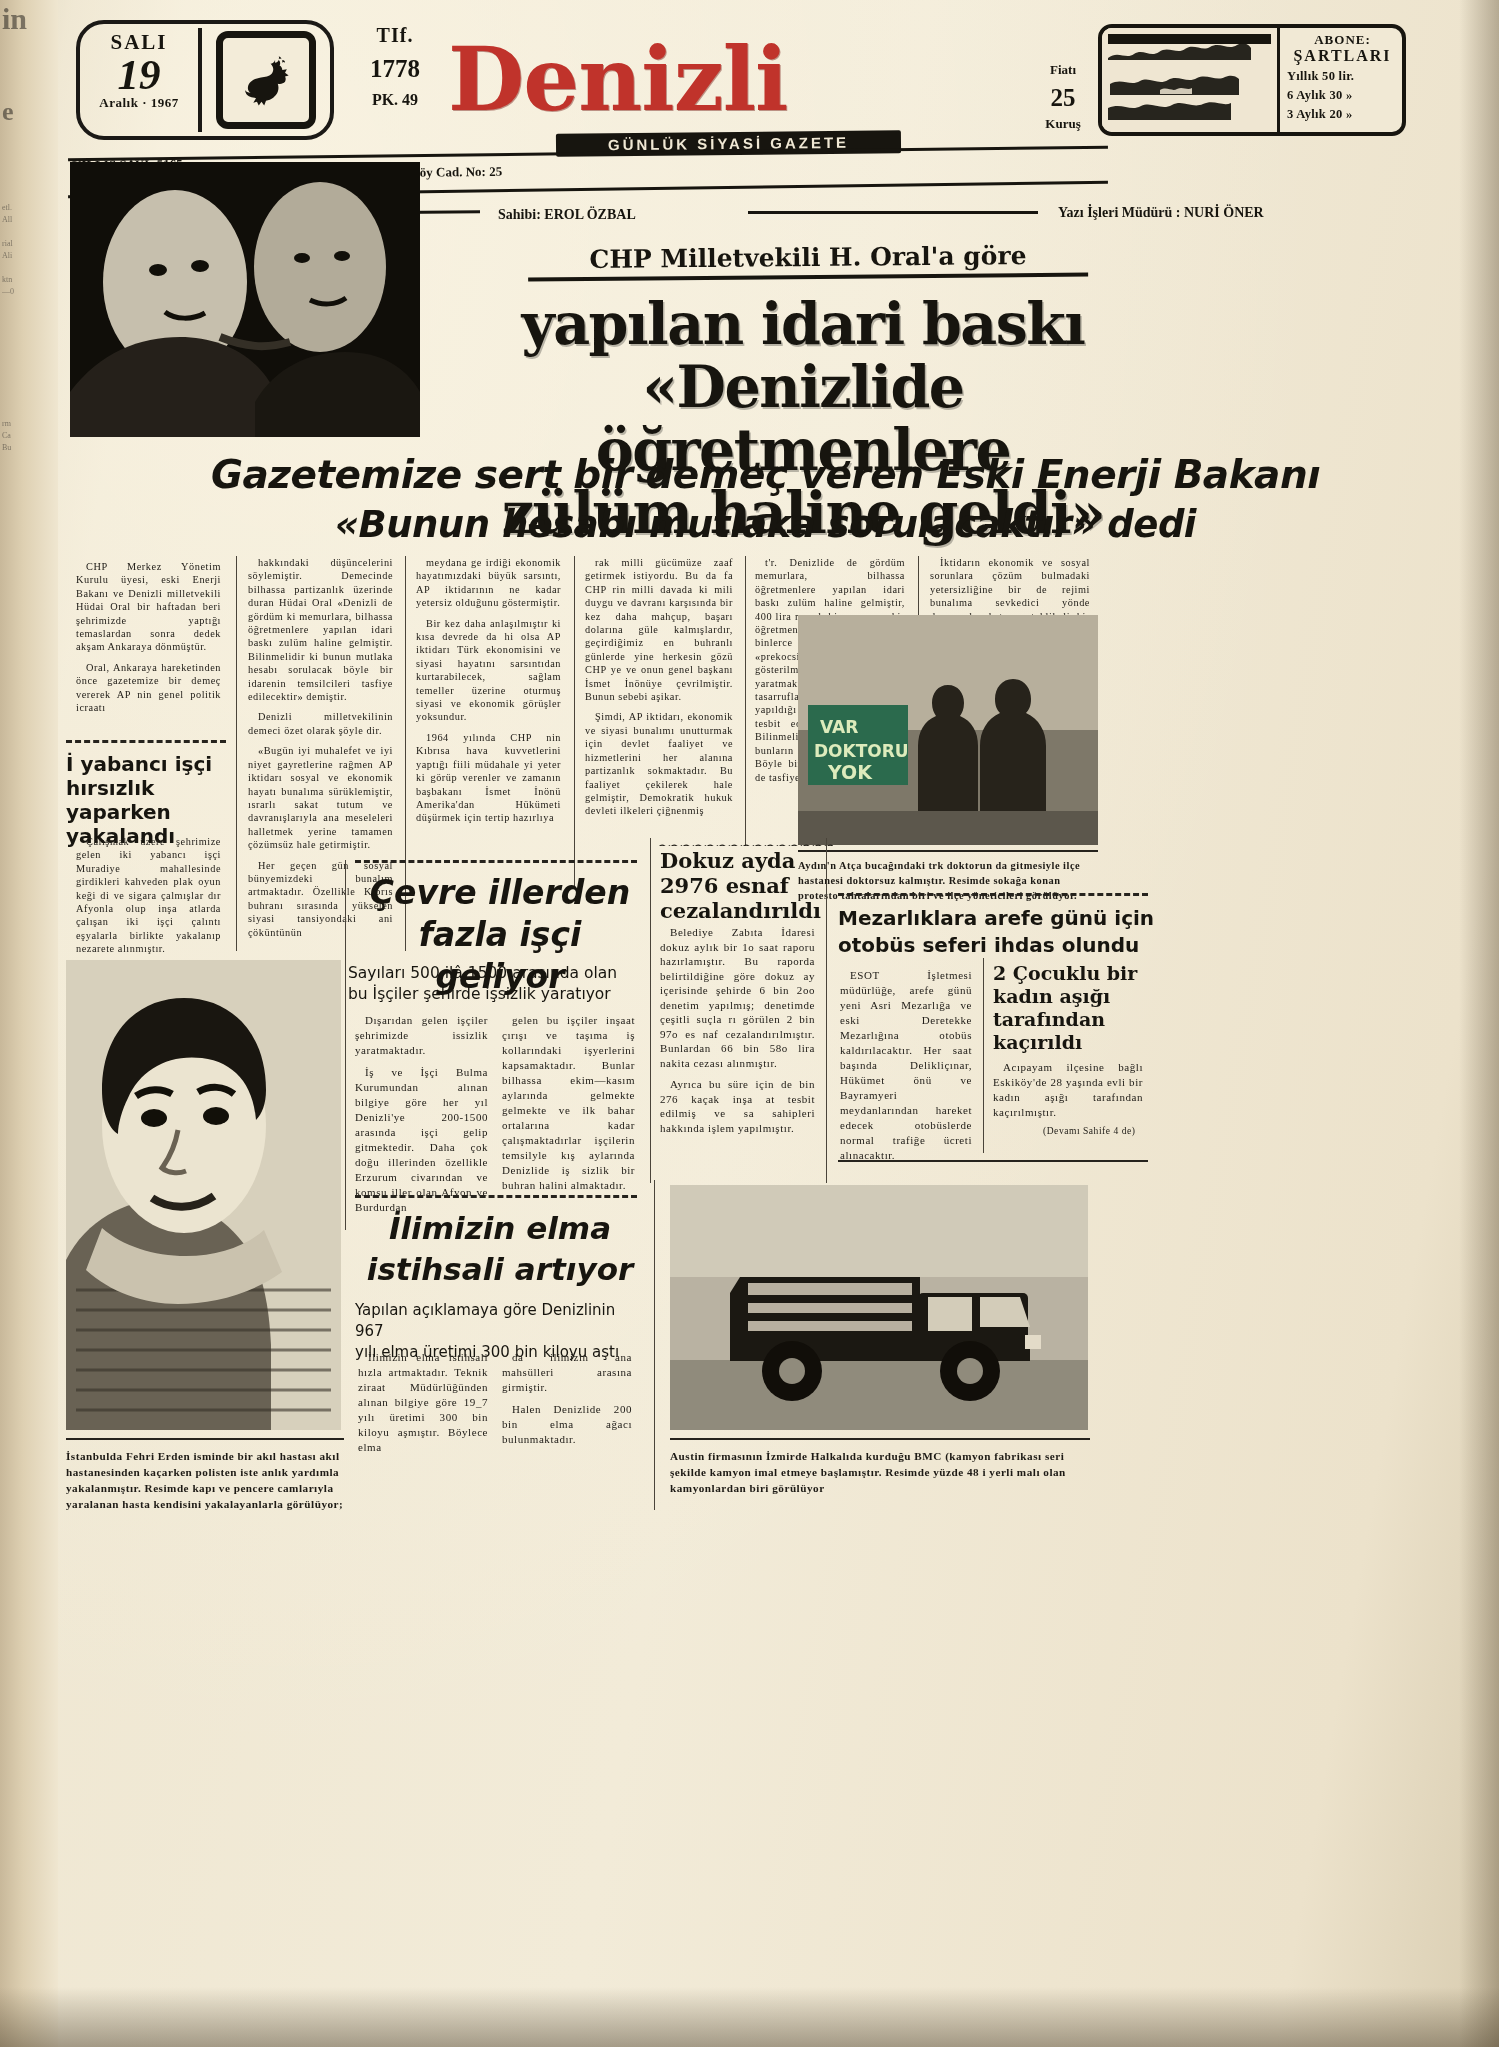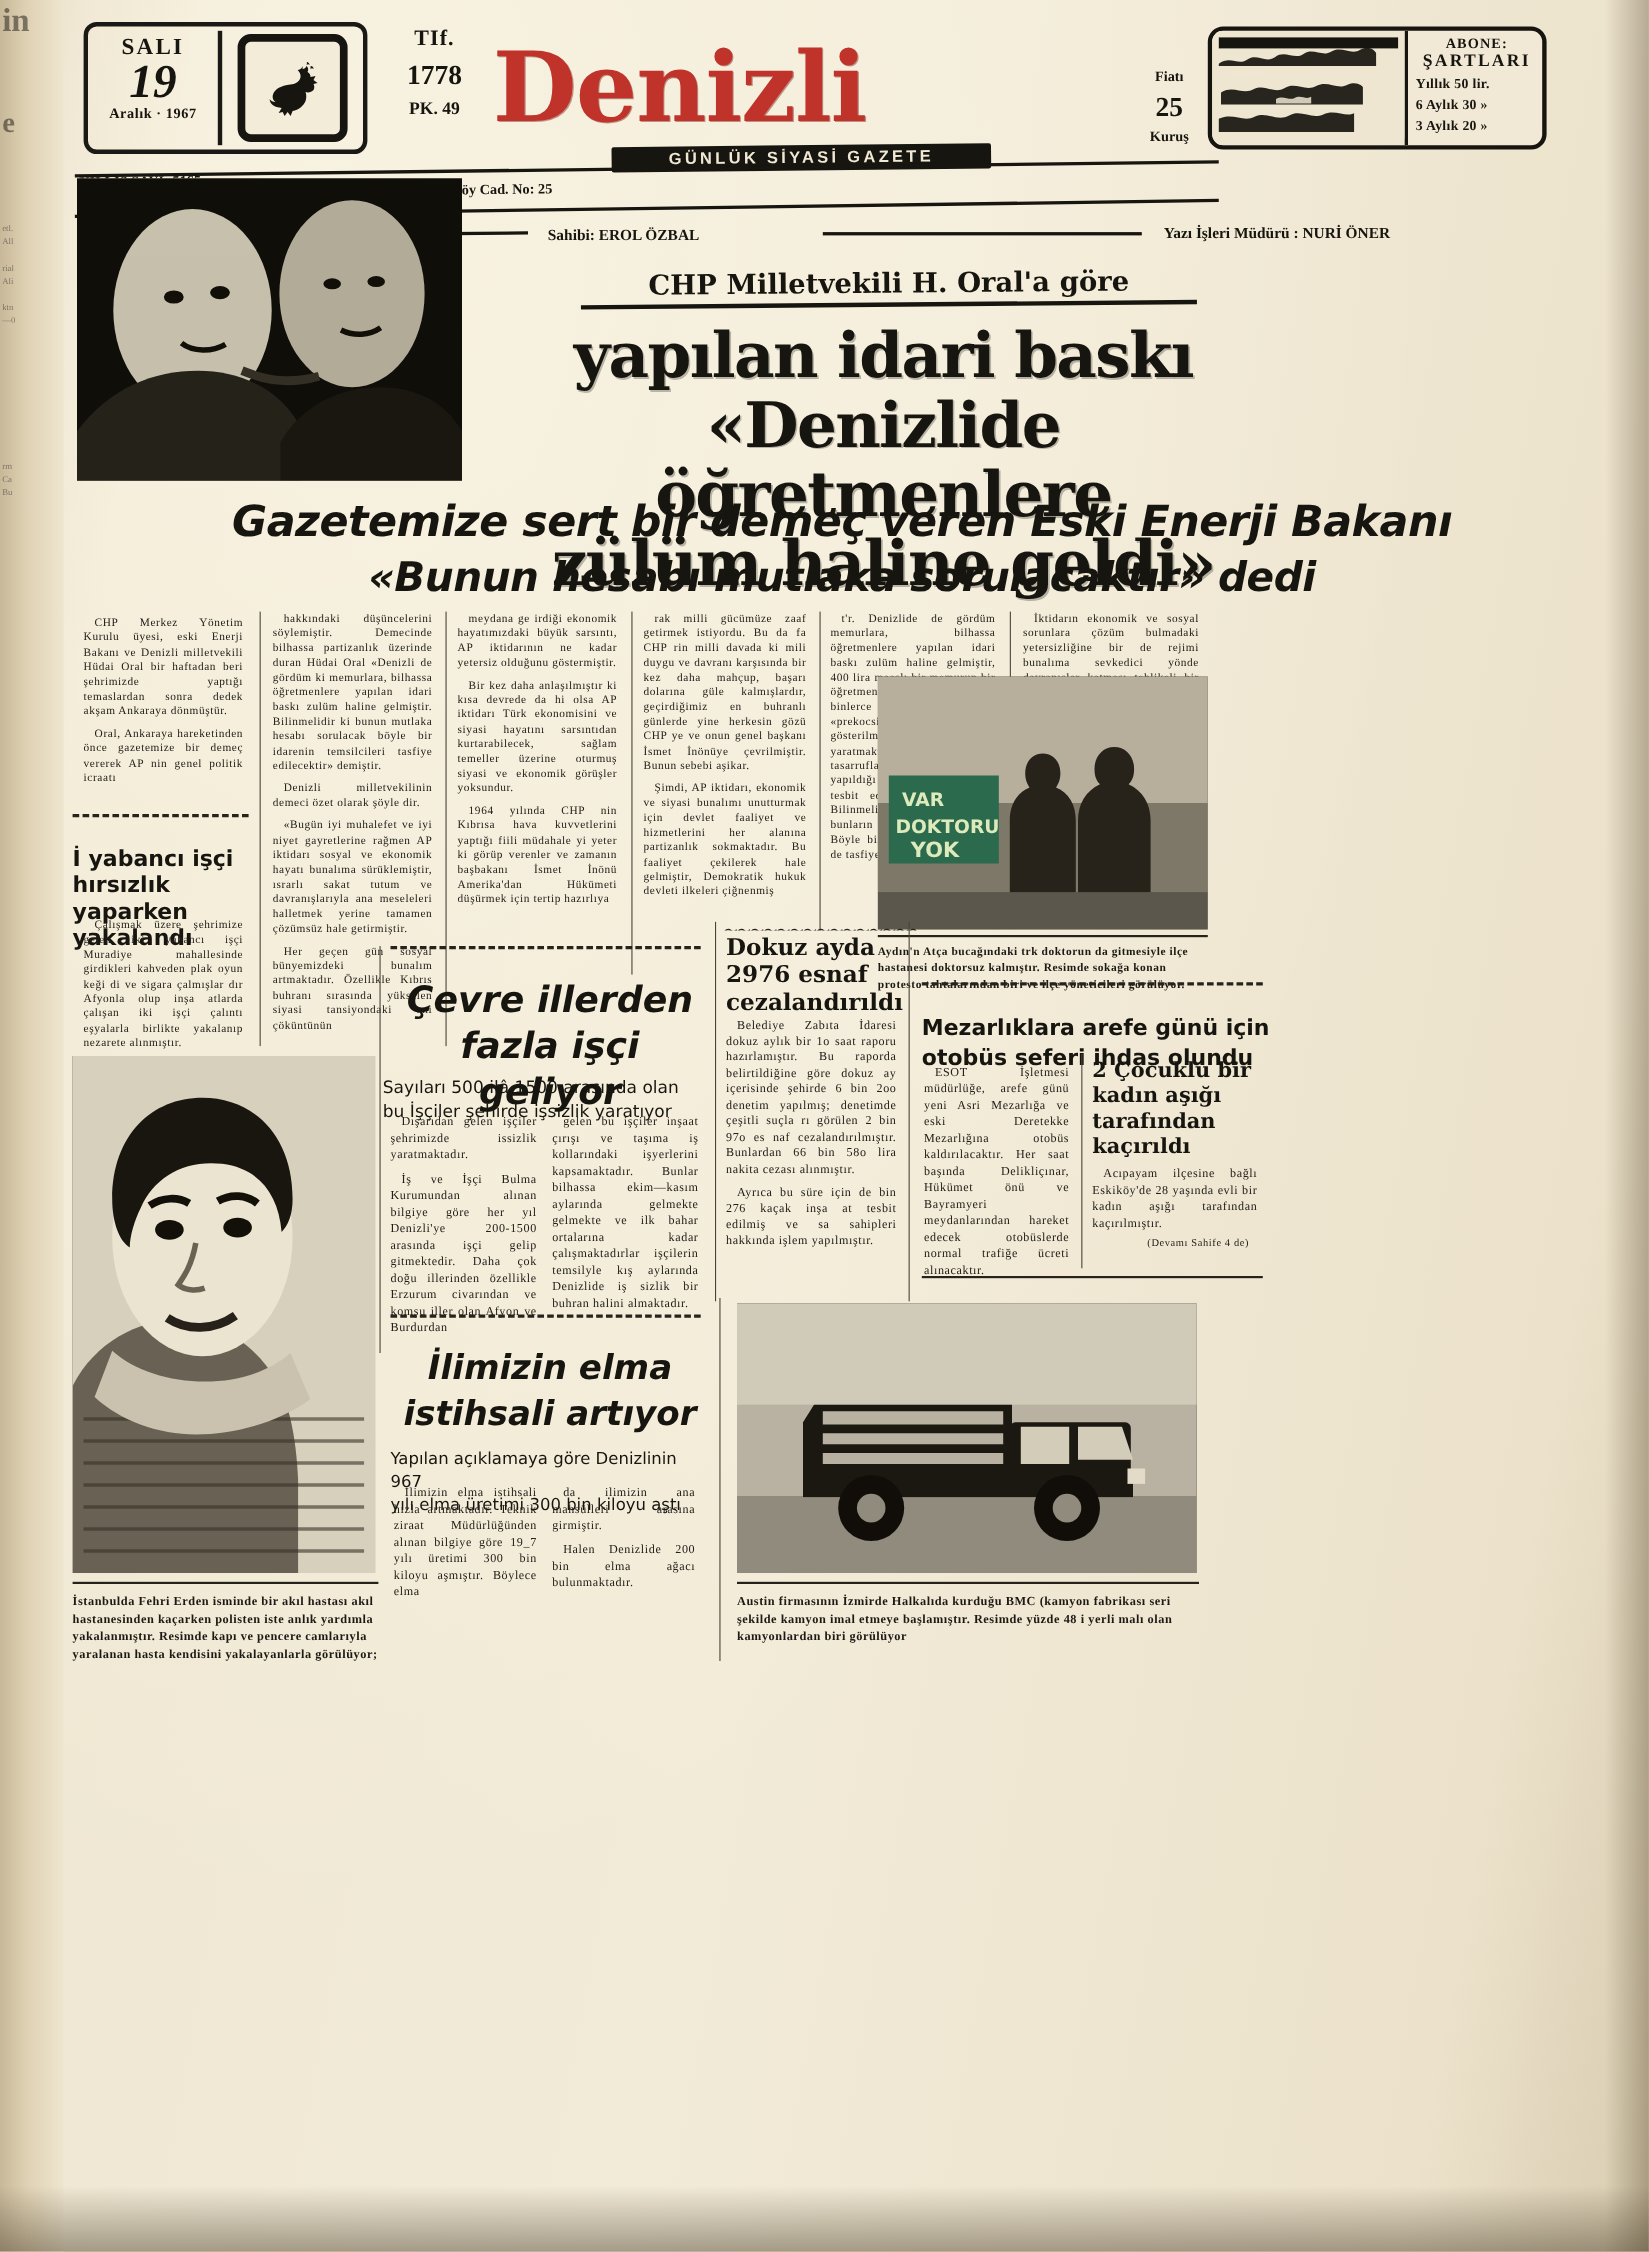--- a/index.html
+++ b/index.html
@@ -19,21 +19,21 @@
   .edge-shadow{position:absolute;right:0;top:0;width:40px;height:2047px;
     background:linear-gradient(270deg,rgba(90,75,50,.38),rgba(90,75,50,0));}
   .bottom-shadow{position:absolute;left:0;bottom:0;width:1499px;height:60px;
     background:linear-gradient(0deg,rgba(70,58,38,.45),rgba(70,58,38,0));}
 
   .sheet{position:absolute;left:58px;top:0;width:1400px;height:2000px;}
 
   
   .masthead{position:absolute;left:10px;top:14px;width:1360px;height:130px;}
   .datebox{position:absolute;left:8px;top:6px;width:250px;height:112px;
-    border:4px solid #1b1916;border-radius:12px;display:flex;}
+    border:4px solid #1b1916;border-radius:28px;display:flex;}
   .datebox .dcol{flex:0 0 118px;text-align:center;padding-top:6px;}
   .datebox .dday{font-family:"Liberation Serif",serif;font-weight:bold;font-size:21px;letter-spacing:2px;color:#17150f;}
   .datebox .dnum{font-family:"Liberation Serif",serif;font-weight:bold;font-style:italic;font-size:43px;line-height:40px;color:#17150f;}
   .datebox .dmon{font-family:"Liberation Serif",serif;font-weight:bold;font-size:13px;color:#17150f;letter-spacing:.5px;}
   .datebox .vrule{width:4px;background:#1b1916;margin:4px 0;}
   .datebox .logocell{flex:1;display:flex;align-items:center;justify-content:center;}
   .roosterbox{width:86px;height:84px;border:7px solid #17150f;border-radius:12px;display:flex;align-items:center;justify-content:center;background:#f3ecd9;}
 
   .telbox{position:absolute;left:272px;top:10px;width:110px;text-align:center;color:#17150f;font-weight:bold;}
   .telbox .t1{font-size:20px;letter-spacing:1px;}
@@ -79,21 +79,21 @@
   .photo{position:absolute;background:#6b6459;overflow:hidden;filter:contrast(1.05);}
 
   
   .col{position:absolute;font-family:"Liberation Serif",serif;color:#23201b;
     font-size:10.3px;line-height:13.4px;text-align:justify;letter-spacing:.55px;}
   .col p{margin:0 0 7px 0;text-indent:10px;}
   .vline{position:absolute;width:1px;background:#4a443a;}
   .hdash{position:absolute;height:0;border-top:3px dashed #26231d;}
   .hline{position:absolute;height:2px;background:#26231d;}
 
-  .sechead{position:absolute;font-family:"DejaVu Sans",sans-serif;font-weight:bold;color:#17150f;margin-top:16px;}
+  .sechead{position:absolute;font-family:"DejaVu Sans",sans-serif;font-weight:bold;color:#17150f;}
   .sechead.italic{font-style:italic;}
 
   .caption{position:absolute;font-family:"Liberation Serif",serif;font-weight:bold;
     color:#1d1a15;font-size:11.2px;line-height:16px;letter-spacing:.5px;}
 
   .boxhead{position:absolute;font-family:"DejaVu Serif",serif;font-weight:bold;color:#17150f;font-size:21px;line-height:25px;}
   .wavy{position:absolute;height:8px;overflow:hidden;color:#26231d;font-size:13px;letter-spacing:-1px;font-family:"DejaVu Sans",sans-serif;}
 </style>
 </head>
 <body>

